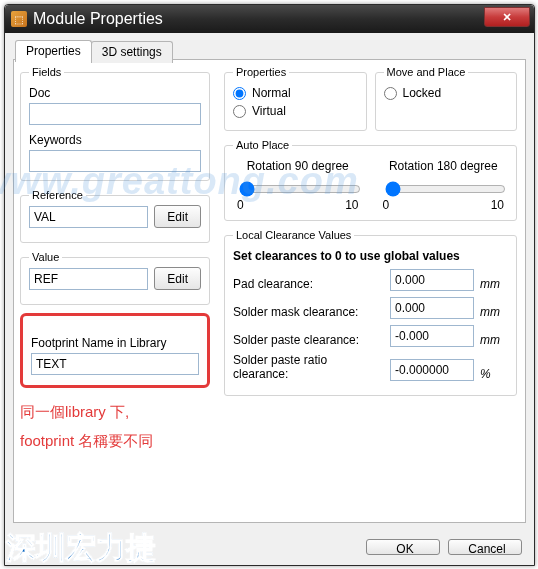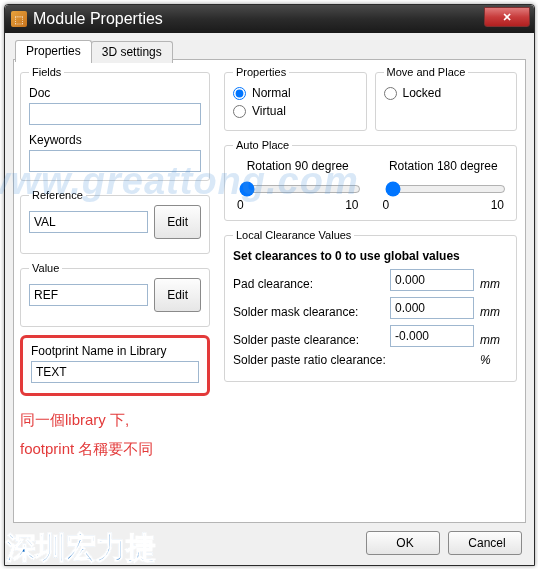--- a/index.html
+++ b/index.html
@@ -106,29 +106,29 @@
     background: #fff;
     border: 1px solid #9fb7cf;
     font-family: inherit; font-size:12px;
   }
   .row { display:flex; align-items:center; gap:6px; margin-bottom:6px;}
   .row input.txt { flex:1; }
   button.btn {
     font-family: inherit; font-size:12px;
     padding: 2px 12px;
     min-width: 44px;
-    height: 34px;
+    height: 23px;
     background: linear-gradient(to bottom,#fdfdfd,#e6e6e6);
     border: 1px solid #8a8a8a;
     border-radius: 3px;
   }
   .highlight-box {
     border: 3px solid #e33a3a;
     border-radius: 6px;
-    padding: 6px 8px 10px 8px;
+    padding: 20px 8px 10px 8px;
     margin-top: 6px;
   }
   .annot {
     color: #e33a3a;
     font-size: 15px;
     line-height: 1.9;
     margin-top: 10px;
   }
   .radio { display:flex; align-items:center; margin: 4px 0; gap:6px;}
   .radio input { margin:0; }
@@ -140,21 +140,21 @@
   .clearance-row { display:flex; align-items:flex-end; margin: 6px 0; gap:6px;}
   .clearance-row .cl { flex:1; }
   .clearance-row input.txt { width: 84px; flex:none; }
   .clearance-row .unit { width: 28px; font-style: italic; }
   .bold { font-weight: bold; }
   .bottom-btns {
     position: absolute;
     right: 12px; bottom: 10px;
     display:flex; gap: 8px;
   }
-  .bottom-btns button.btn { min-width: 74px; height: 24px; padding-left: 16px; }
+  .bottom-btns button.btn { min-width: 74px; height: 16px; padding-left: 16px; }
   .watermark-bg {
     position:absolute;
     left:-20px; top: 160px;
     font-size: 38px;
     font-style: italic;
     font-weight: 600;
     color: rgba(80,150,220,0.22);
     letter-spacing: 1px;
     pointer-events:none;
     white-space: nowrap;
@@ -295,20 +295,21 @@
             <input class="txt" value="0.000" style="">
             <span class="unit">mm</span>
           </div>
           <div class="clearance-row">
             <span class="cl">Solder paste clearance:</span>
             <input class="txt" value="-0.000" style="">
             <span class="unit">mm</span>
           </div>
           <div class="clearance-row">
             <span class="cl">Solder paste ratio clearance:</span>
+            <input class="txt" value="-0.000000" style="">
             <span class="unit">%</span>
           </div>
         </fieldset>
 
       </div>
     </div>
 
     <div class="bottom-btns">
       <button class="btn">OK</button>
       <button class="btn">Cancel</button>

